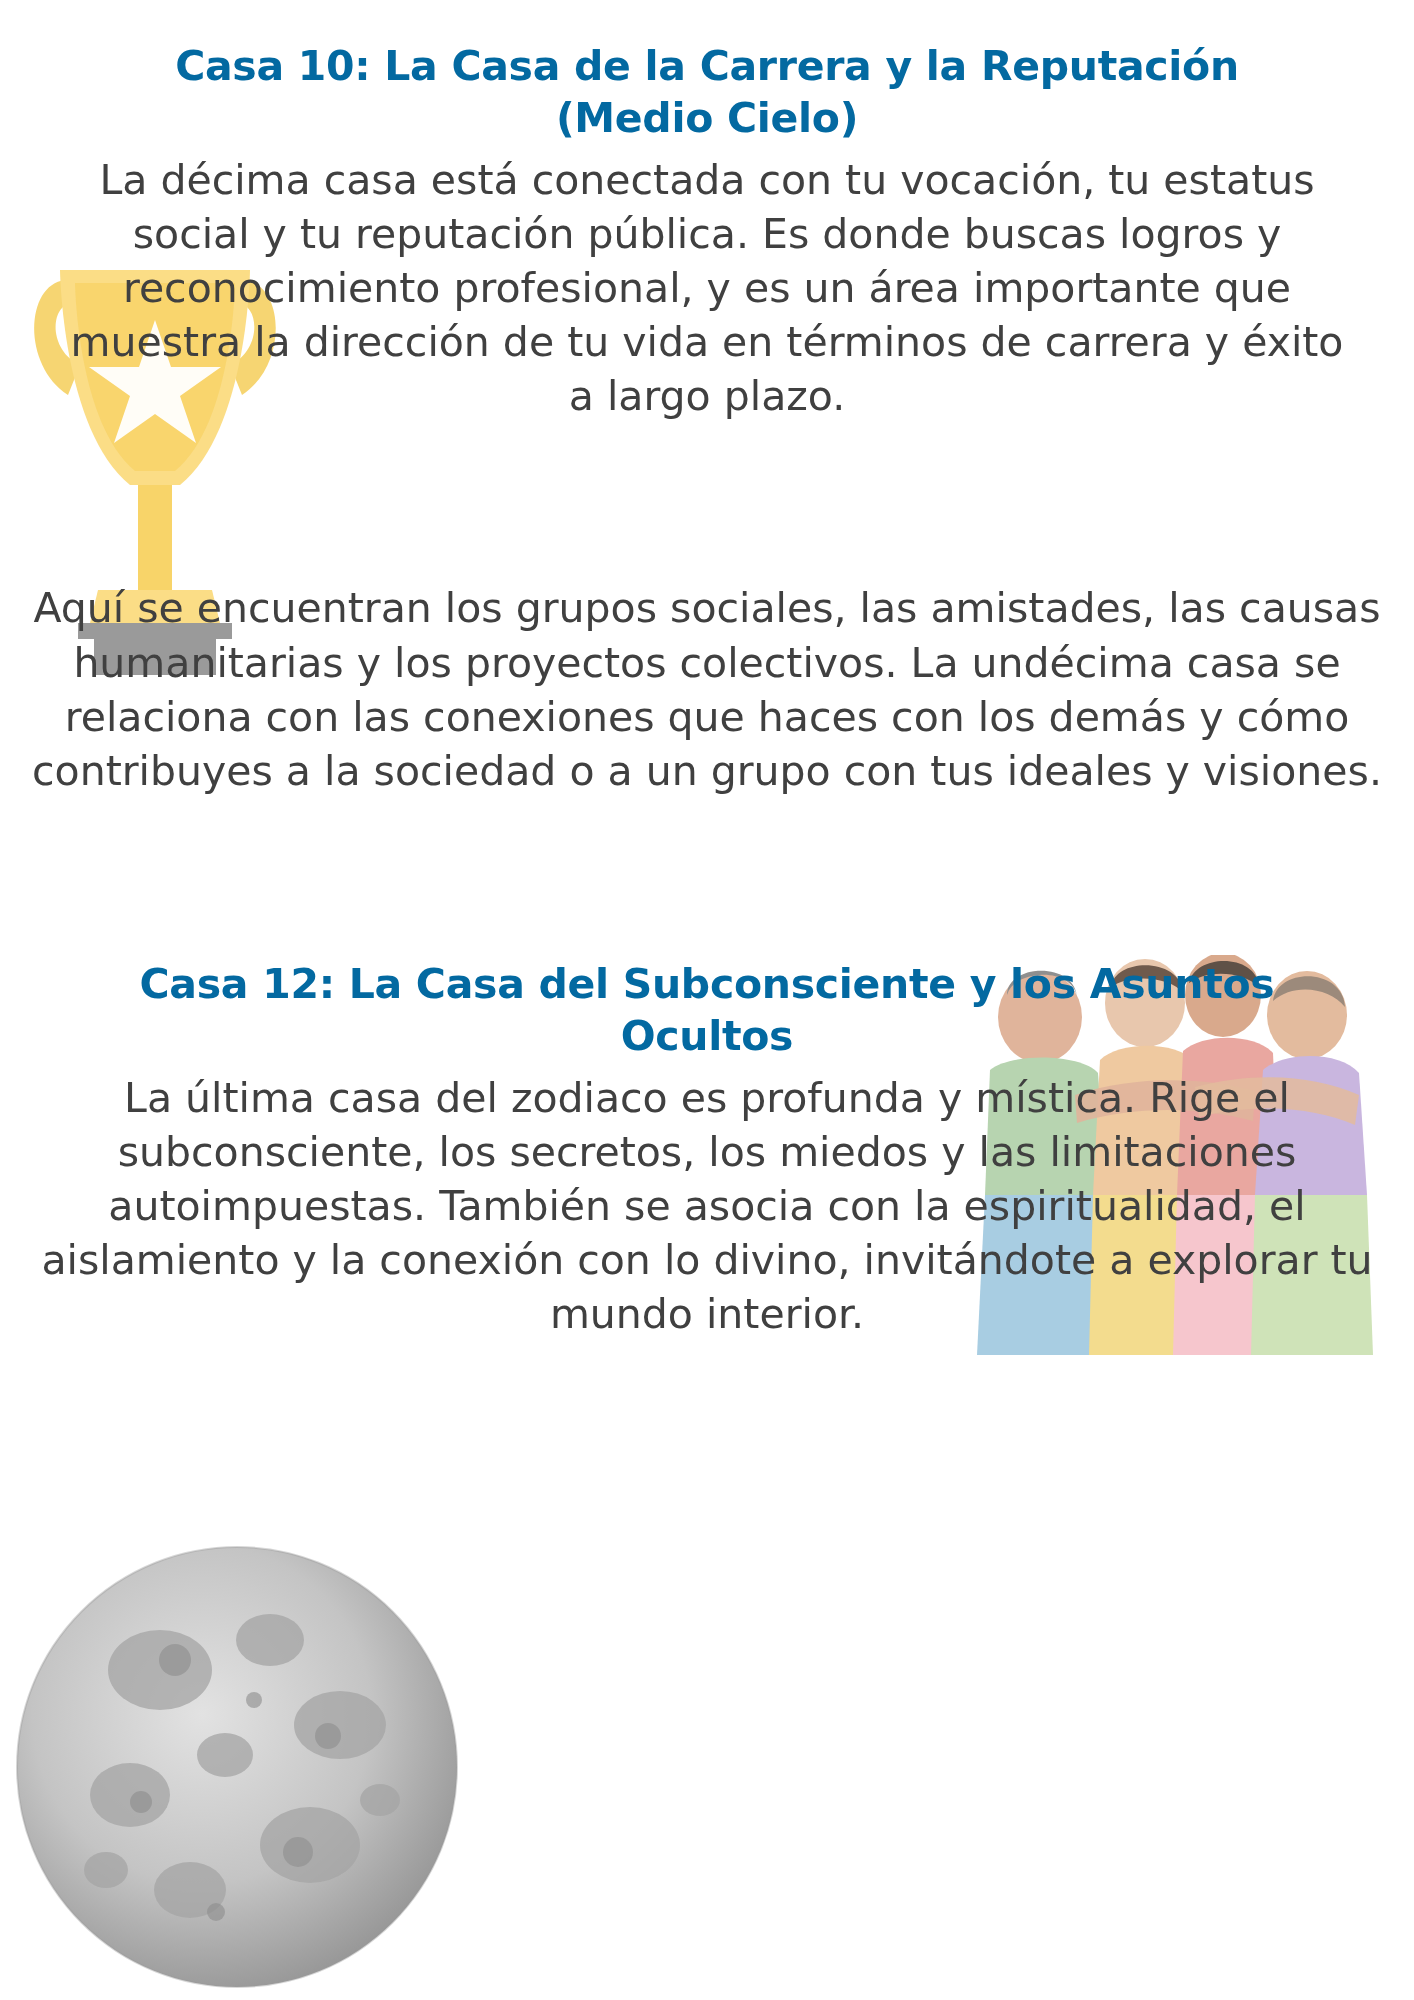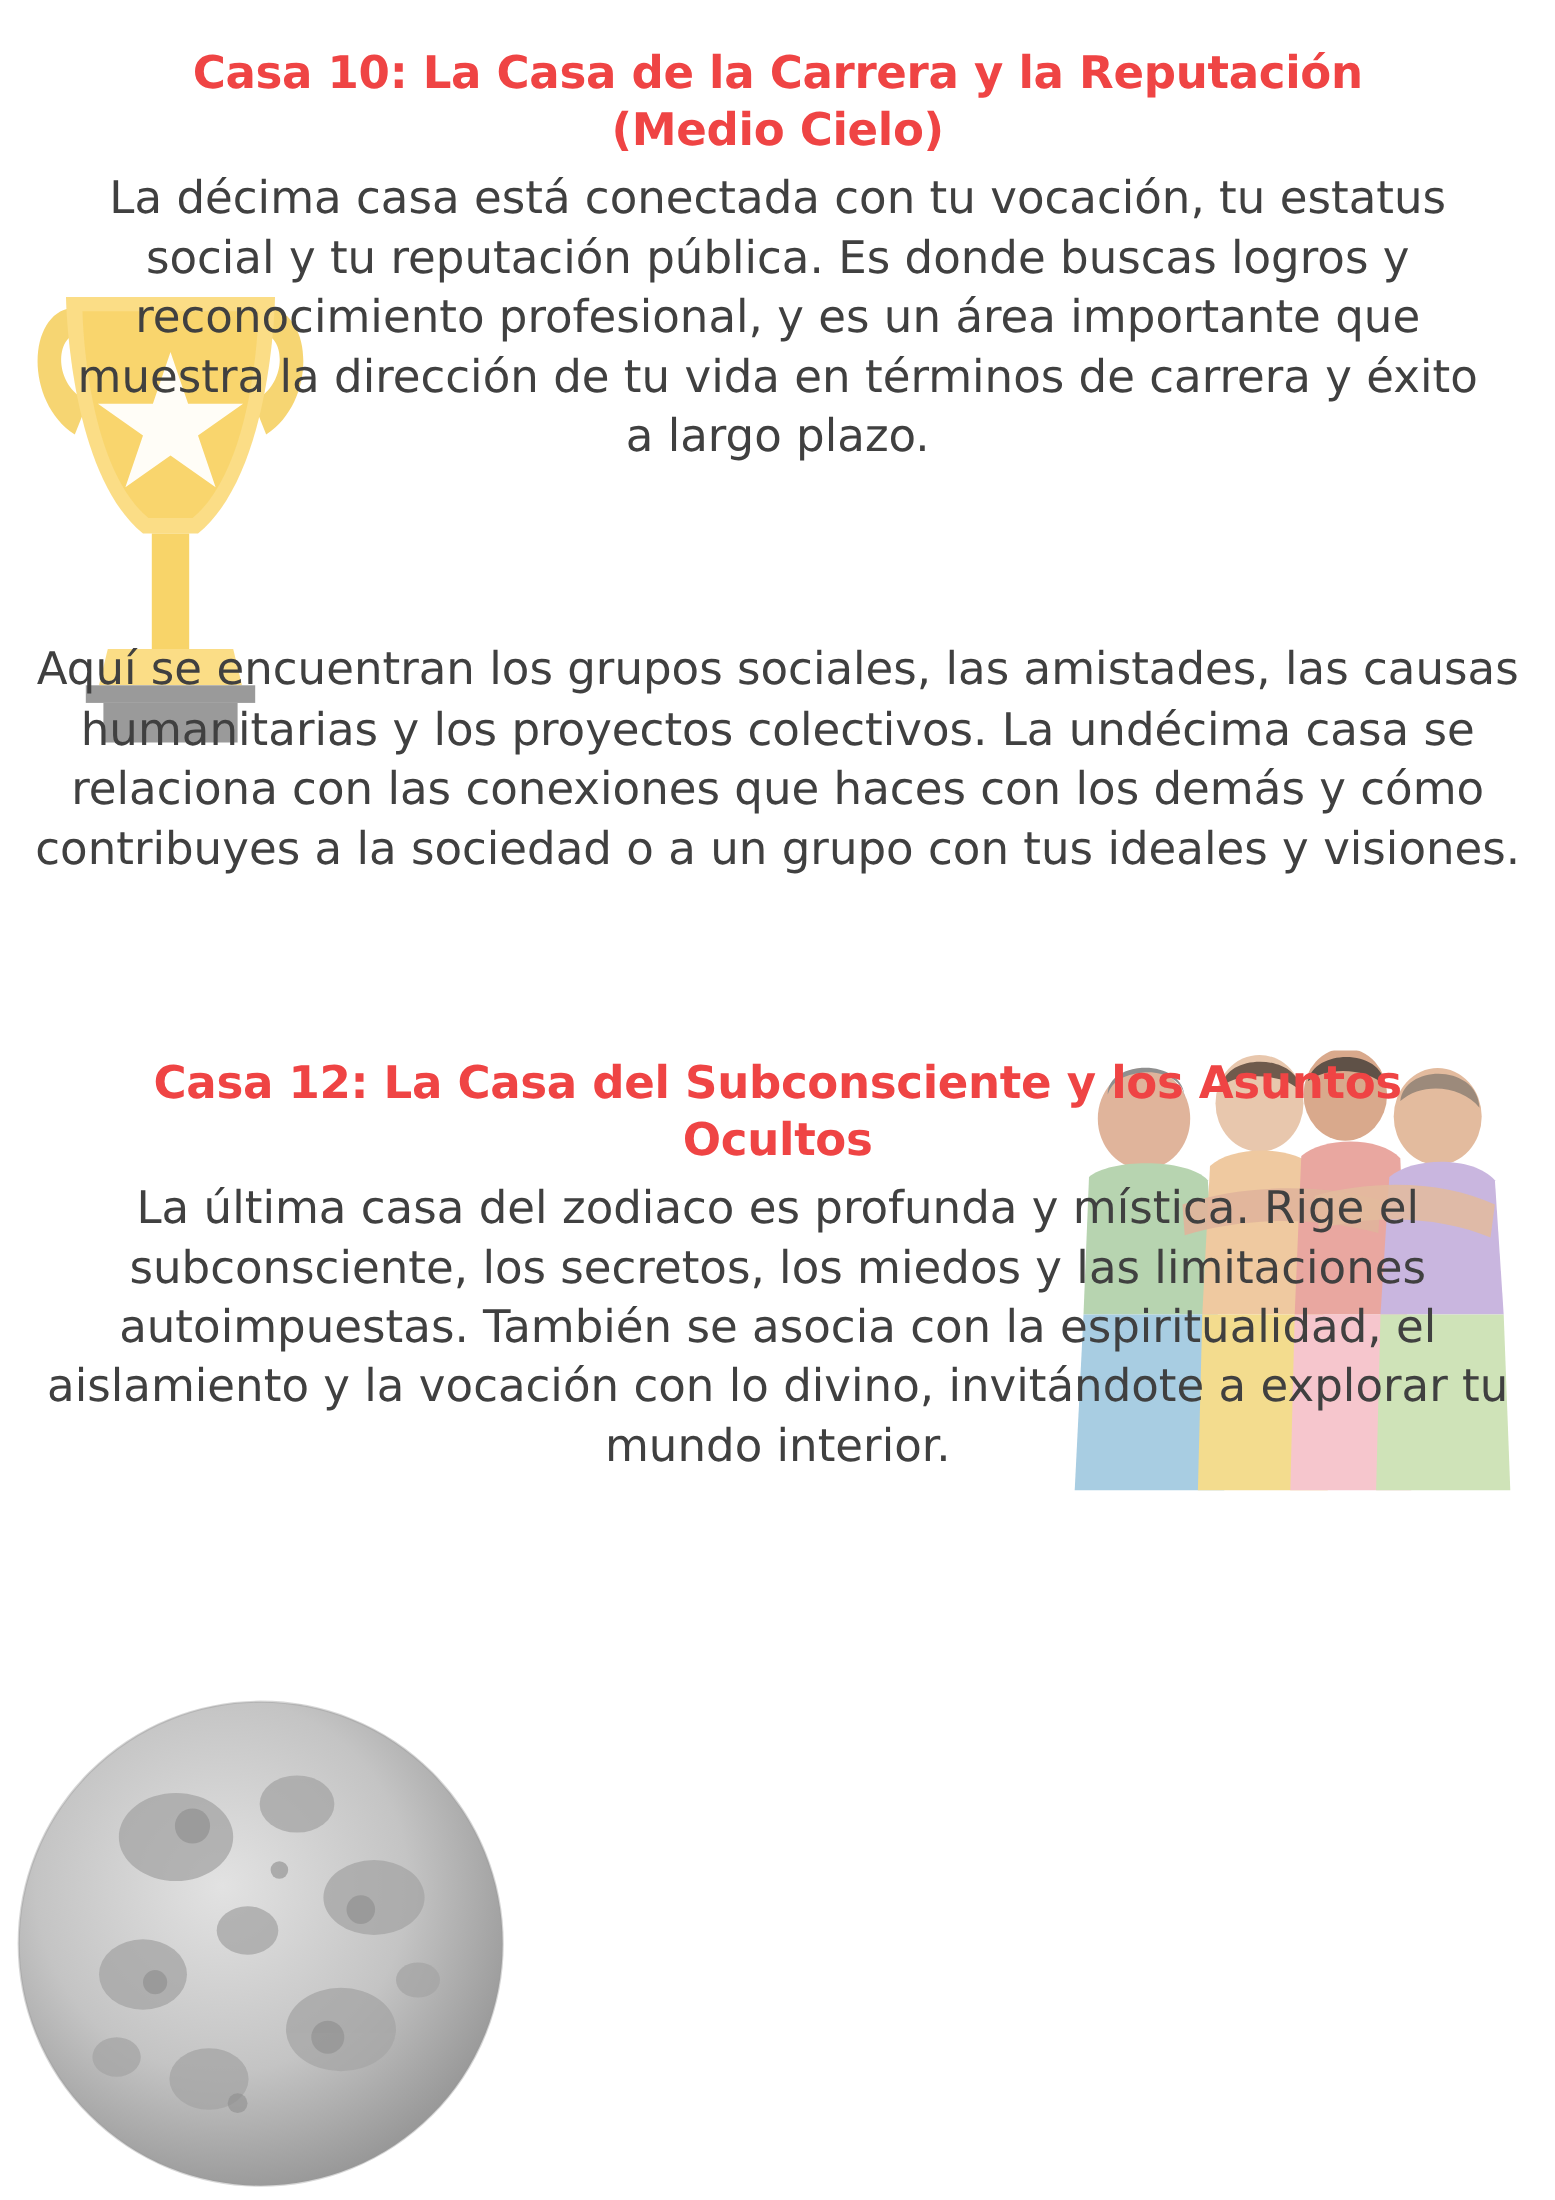--- a/index.html
+++ b/index.html
@@ -61,21 +61,21 @@
   }
 
   .section {
     text-align: center;
   }
   .section-title {
     font-weight: bold;
     font-size: 41px;
     line-height: 1.28;
     letter-spacing: -0.3px;
-    color: #ef4444;
+    color: #0369a1;
     margin: 0 auto;
     max-width: 1250px;
   }
   .section-body {
     font-size: 41px;
     line-height: 1.32;
     color: #404040;
     margin: 8px auto 0 auto;
     max-width: 1345px;
   }
@@ -187,17 +187,17 @@
     <div class="gap-1"></div>
 
     <div class="section s2">
       <p class="section-body">Aquí se encuentran los grupos sociales, las amistades, las causas humanitarias y los proyectos colectivos. La undécima casa se relaciona con las conexiones que haces con los demás y cómo contribuyes a la sociedad o a un grupo con tus ideales y visiones.</p>
     </div>
 
     <div class="gap-2"></div>
 
     <div class="section s3">
       <h2 class="section-title">Casa 12: La Casa del Subconsciente y los Asuntos Ocultos</h2>
-      <p class="section-body">La última casa del zodiaco es profunda y mística. Rige el subconsciente, los secretos, los miedos y las limitaciones autoimpuestas. También se asocia con la espiritualidad, el aislamiento y la vocación con lo divino, invitándote a explorar tu mundo interior.</p>
+      <p class="section-body">La última casa del zodiaco es profunda y mística. Rige el subconsciente, los secretos, los miedos y las limitaciones autoimpuestas. También se asocia con la espiritualidad, el aislamiento y la conexión con lo divino, invitándote a explorar tu mundo interior.</p>
     </div>
 
   </div>
 </div>
 
 </body></html>

